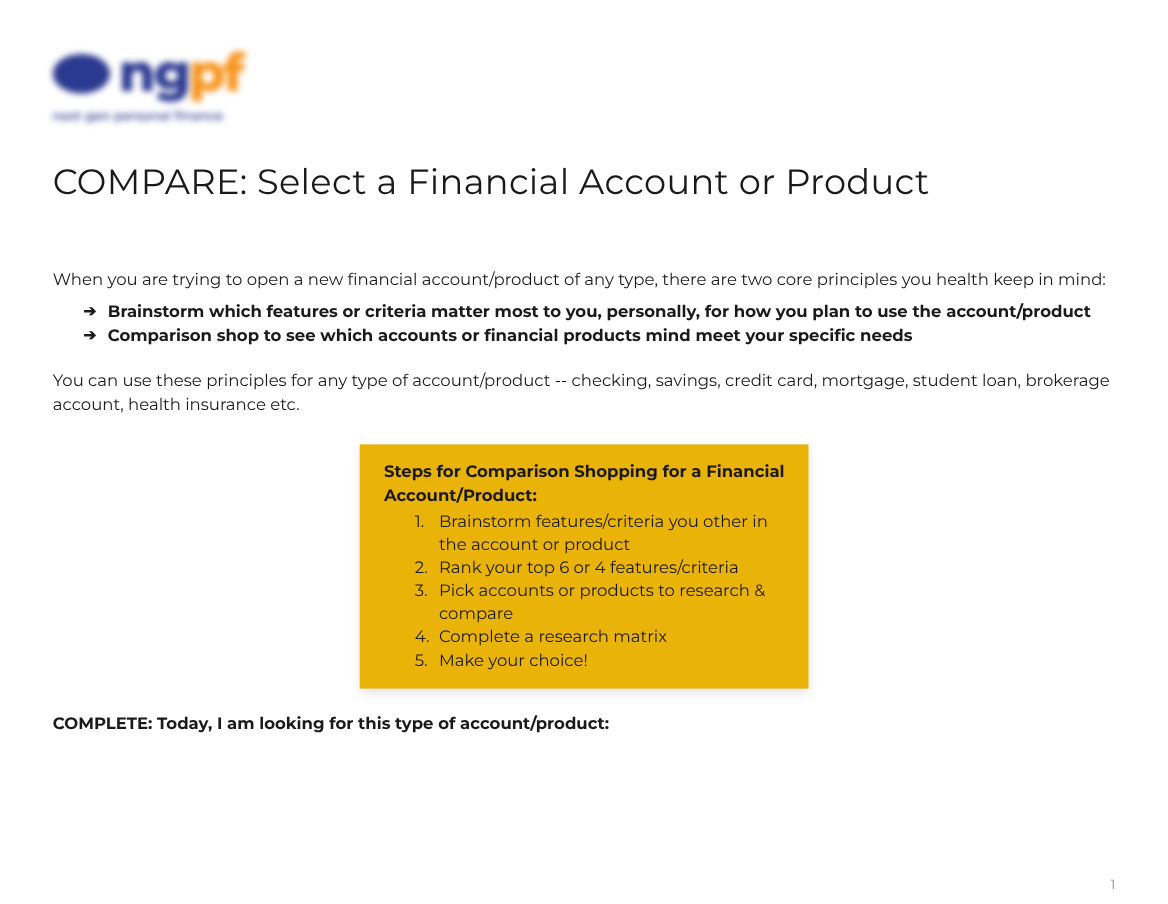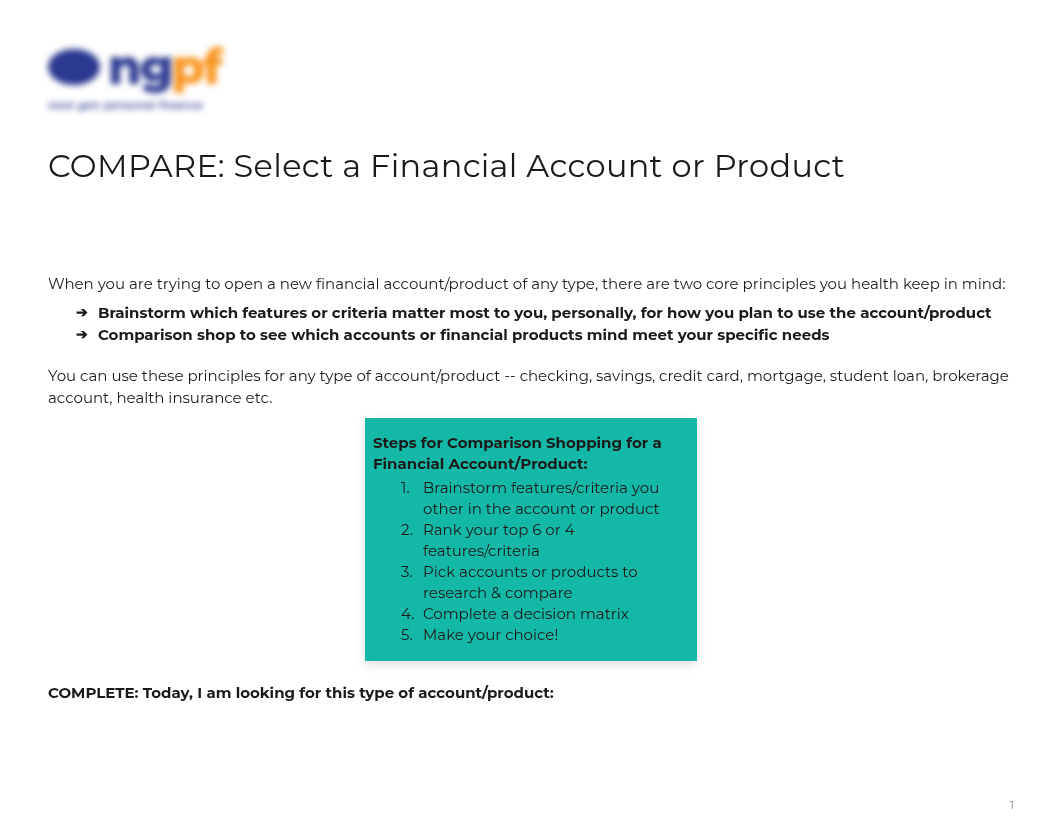--- a/index.html
+++ b/index.html
@@ -49,21 +49,21 @@
       font-size: 11px;
       color: #2b3990;
       font-weight: 600;
       margin-top: 2px;
       letter-spacing: 0.3px;
     }
     .title {
       font-size: 32px;
       font-weight: 400;
       color: #1a1a1a;
-      margin-bottom: 88px;
+      margin-bottom: 58px;
       letter-spacing: 0.3px;
     }
     .intro {
       font-size: 15px;
       line-height: 1.5;
       margin-bottom: 6px;
     }
     .arrow-list {
       list-style: none;
       padding-left: 28px;
@@ -81,27 +81,27 @@
       content: "➔";
       position: absolute;
       left: 0;
       top: 0;
       font-size: 14px;
       color: #1a1a1a;
     }
     .para {
       font-size: 15px;
       line-height: 1.5;
-      margin-bottom: 8px;
+      margin-bottom: 24px;
     }
     .steps-box {
-      width: 332px;
+      width: 408px;
       margin: 0 auto 18px auto;
-      background: #14b8a6;
-      padding: 14px 18px 16px 8px;
+      background: #eab308;
+      padding: 14px 18px 16px 22px;
       box-shadow: 0 4px 10px rgba(0,0,0,0.12);
     }
     .steps-title {
       font-size: 15px;
       font-weight: 700;
       line-height: 1.45;
       margin-bottom: 2px;
     }
     .steps-list {
       list-style: none;
@@ -167,21 +167,21 @@
   </ul>
 
   <p class="para">You can use these principles for any type of account/product -- checking, savings, credit card, mortgage, student loan, brokerage account, health insurance etc.</p>
 
   <div class="steps-box">
     <div class="steps-title">Steps for Comparison Shopping for a Financial Account/Product:</div>
     <ol class="steps-list">
       <li>Brainstorm features/criteria you other in the account or product</li>
       <li>Rank your top 6 or 4 features/criteria</li>
       <li>Pick accounts or products to research &amp; compare</li>
-      <li>Complete a decision matrix</li>
+      <li>Complete a research matrix</li>
       <li>Make your choice!</li>
     </ol>
   </div>
 
   <p class="complete-label">COMPLETE: Today, I am looking for this type of account/product:</p>
 
 
   <div class="page-number">1</div>
 </div>
 

